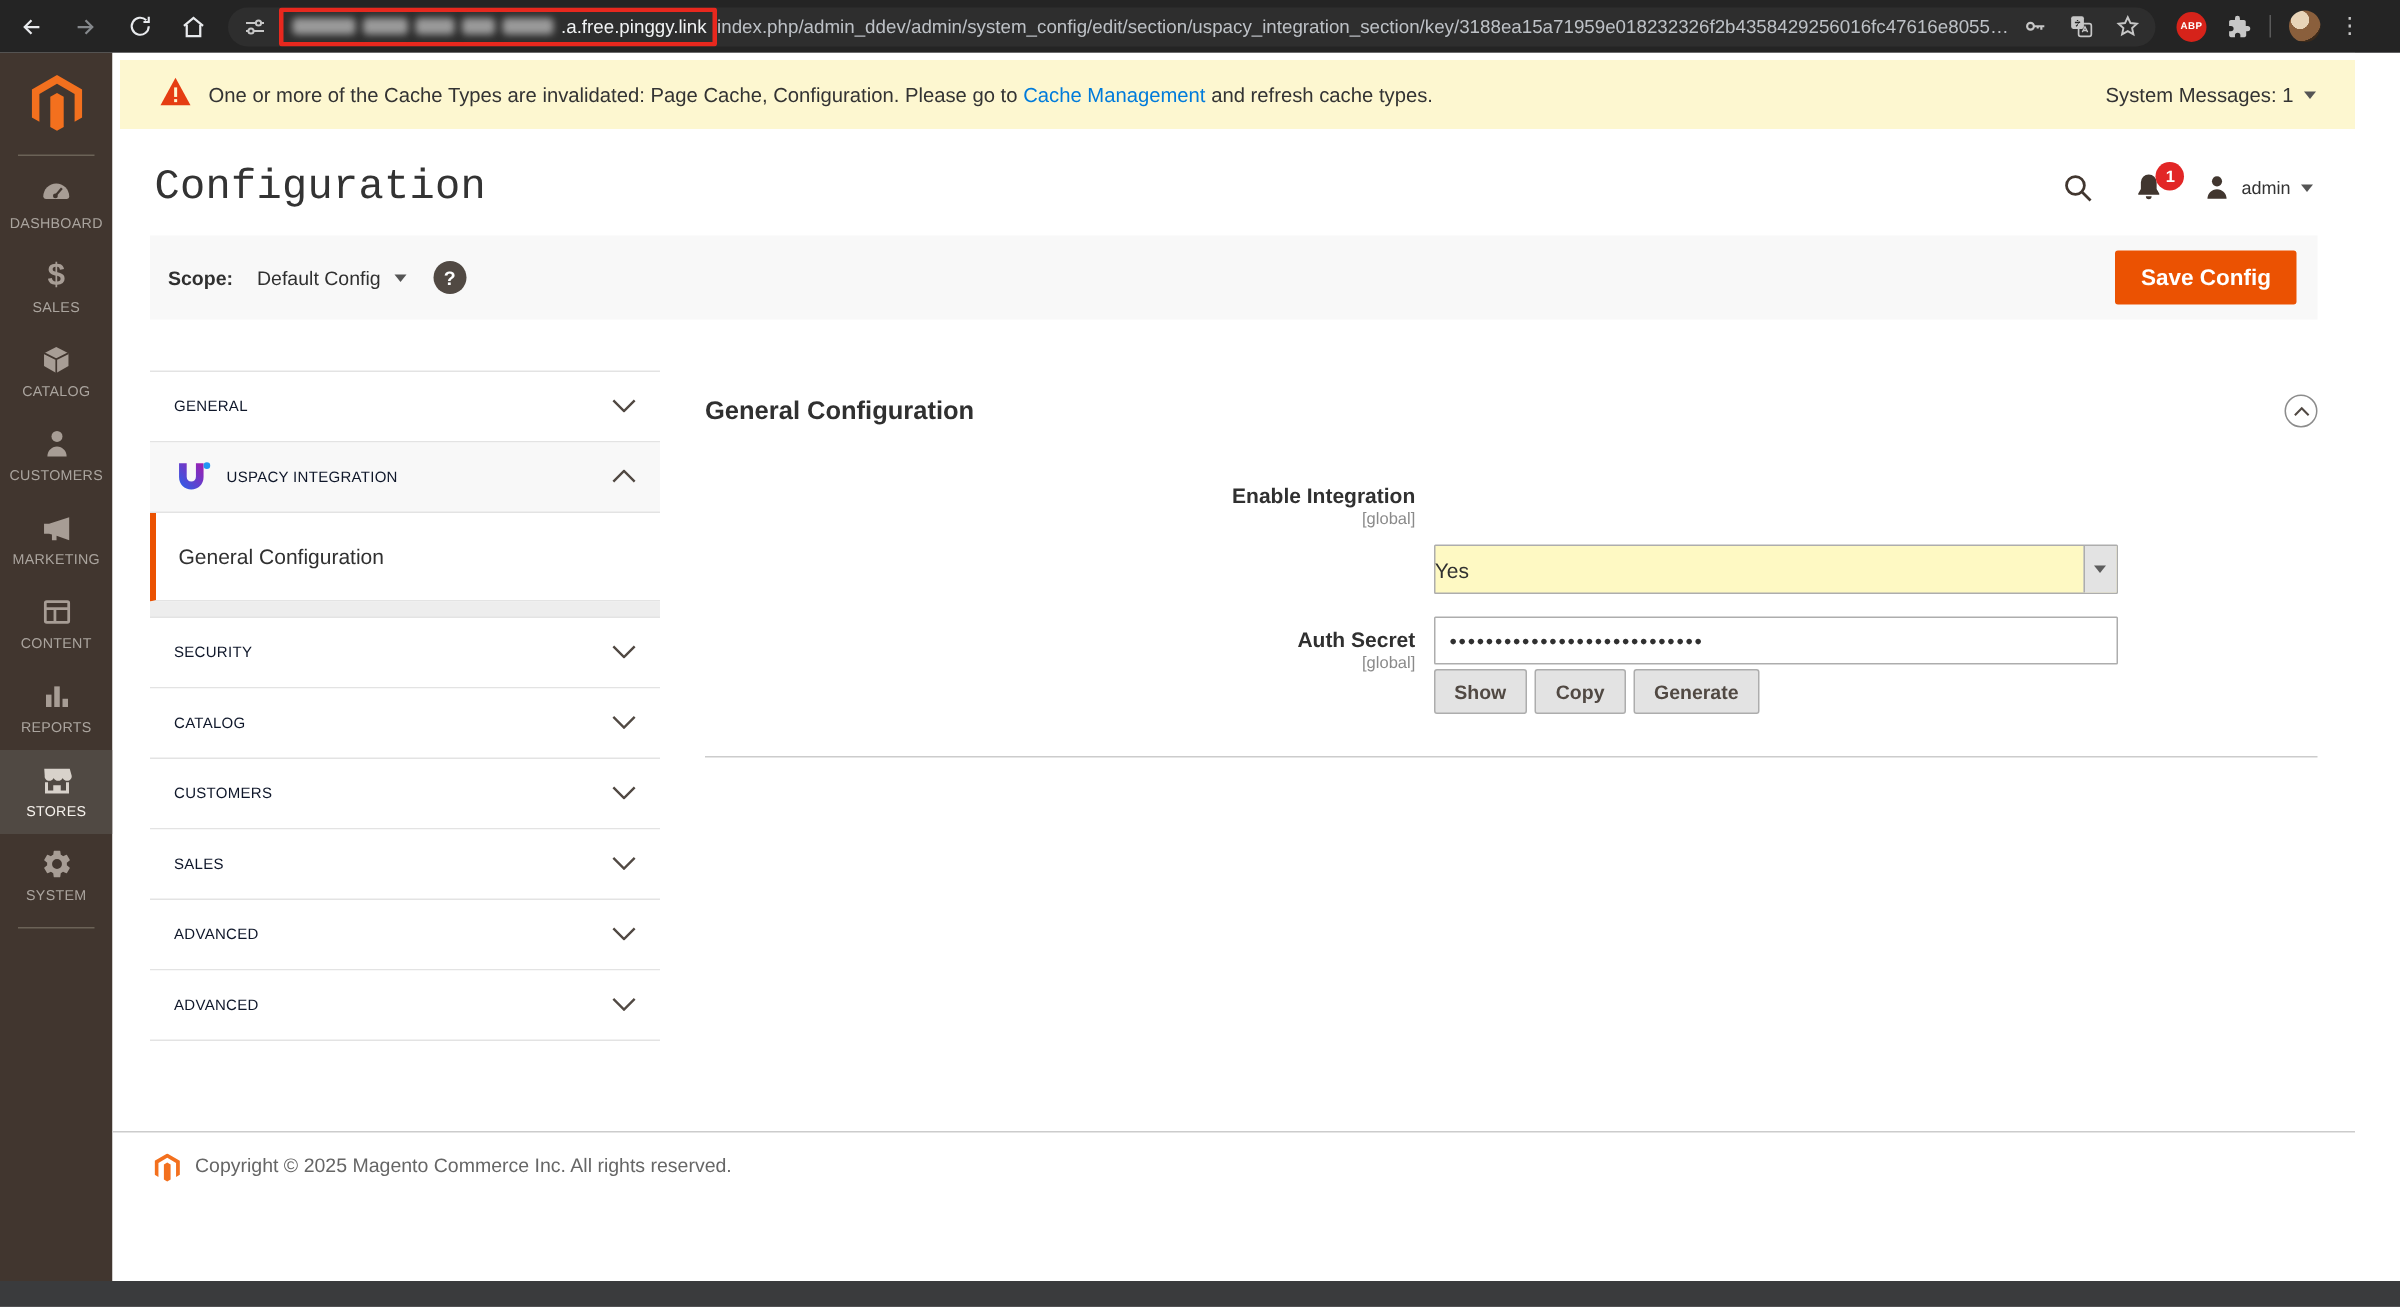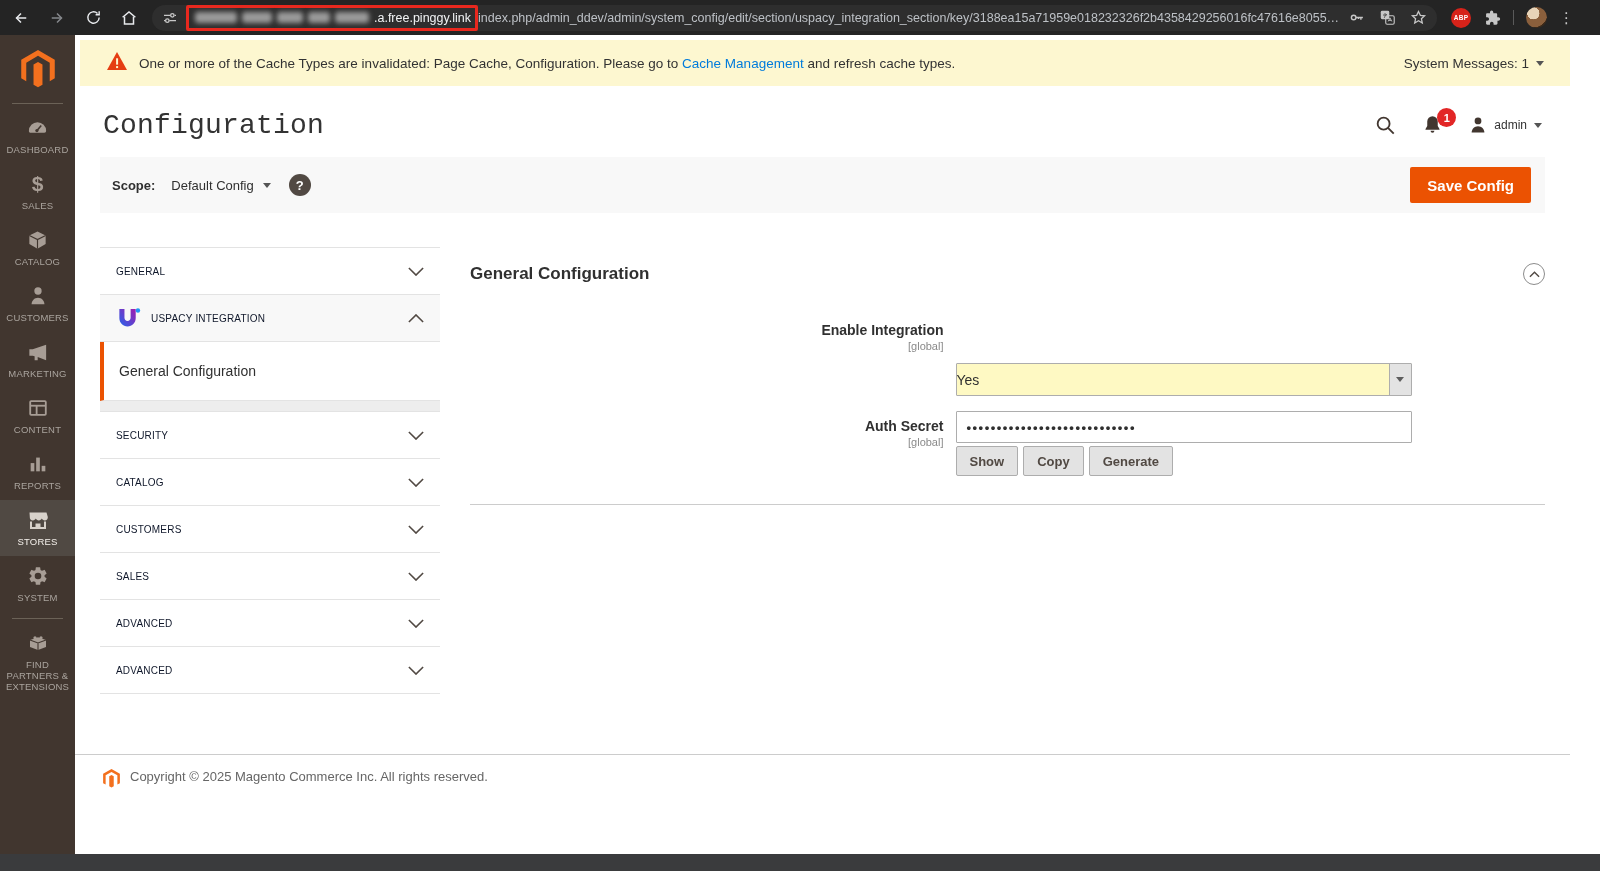--- a/index.html
+++ b/index.html
@@ -293,31 +293,20 @@
       <span class="sb-ic">
         <svg class="gear-svg" width="22" height="22" viewBox="0 0 24 24" fill="#a79d95">
             <path d="M19.14 12.94c.04-.3.06-.61.06-.94 0-.32-.02-.64-.07-.94l2.03-1.58a.49.49 0 0 0 .12-.61l-1.92-3.32a.49.49 0 0 0-.59-.22l-2.39.96c-.5-.38-1.03-.7-1.62-.94l-.36-2.54a.48.48 0 0 0-.48-.41h-3.84c-.24 0-.43.17-.47.41l-.36 2.54c-.59.24-1.13.57-1.62.94l-2.39-.96a.49.49 0 0 0-.59.22L2.74 8.87c-.12.21-.08.47.12.61l2.03 1.58c-.05.3-.09.63-.09.94s.02.64.07.94l-2.03 1.58a.49.49 0 0 0-.12.61l1.92 3.32c.12.22.37.29.59.22l2.39-.96c.5.38 1.03.7 1.62.94l.36 2.54c.05.24.24.41.48.41h3.84c.24 0 .44-.17.47-.41l.36-2.54c.59-.24 1.13-.56 1.62-.94l2.39.96c.22.08.47 0 .59-.22l1.92-3.32c.12-.22.07-.47-.12-.61zM12 15.6a3.6 3.6 0 1 1 0-7.2 3.6 3.6 0 0 1 0 7.2z"></path>
           </svg>
       </span>
       <span class="sb-label">SYSTEM</span>
     </div>
 
     <div class="sb-divider" style="margin-top:6px;"></div>
 
-    <div class="sb-item">
-      <span class="sb-ic">
-        <svg width="24" height="24" viewBox="0 0 24 24" fill="#a79d95">
-            <path d="M12 6.2l8 2.8v7l-8 3-8-3V9z"></path>
-            <circle cx="9" cy="6.8" r="1.6"></circle>
-            <circle cx="15" cy="6.8" r="1.6"></circle>
-            <path d="M4 9l8 3 8-3M12 12v7" stroke="#41362f" stroke-width="1.1" fill="none"></path>
-          </svg>
-      </span>
-      <span class="sb-label">FIND PARTNERS &amp; EXTENSIONS</span>
-    </div>
   </aside>
 
   <div class="main">
 
     <div class="sys-banner">
       <span class="warn-tri">
         <svg width="22" height="20" viewBox="0 0 24 22">
             <path d="M12 1L23 21H1z" fill="#e53d12"></path>
             <rect x="11" y="8" width="2.2" height="7" fill="#fdf7d0"></rect>
             <rect x="11" y="16.6" width="2.2" height="2.2" fill="#fdf7d0"></rect>

